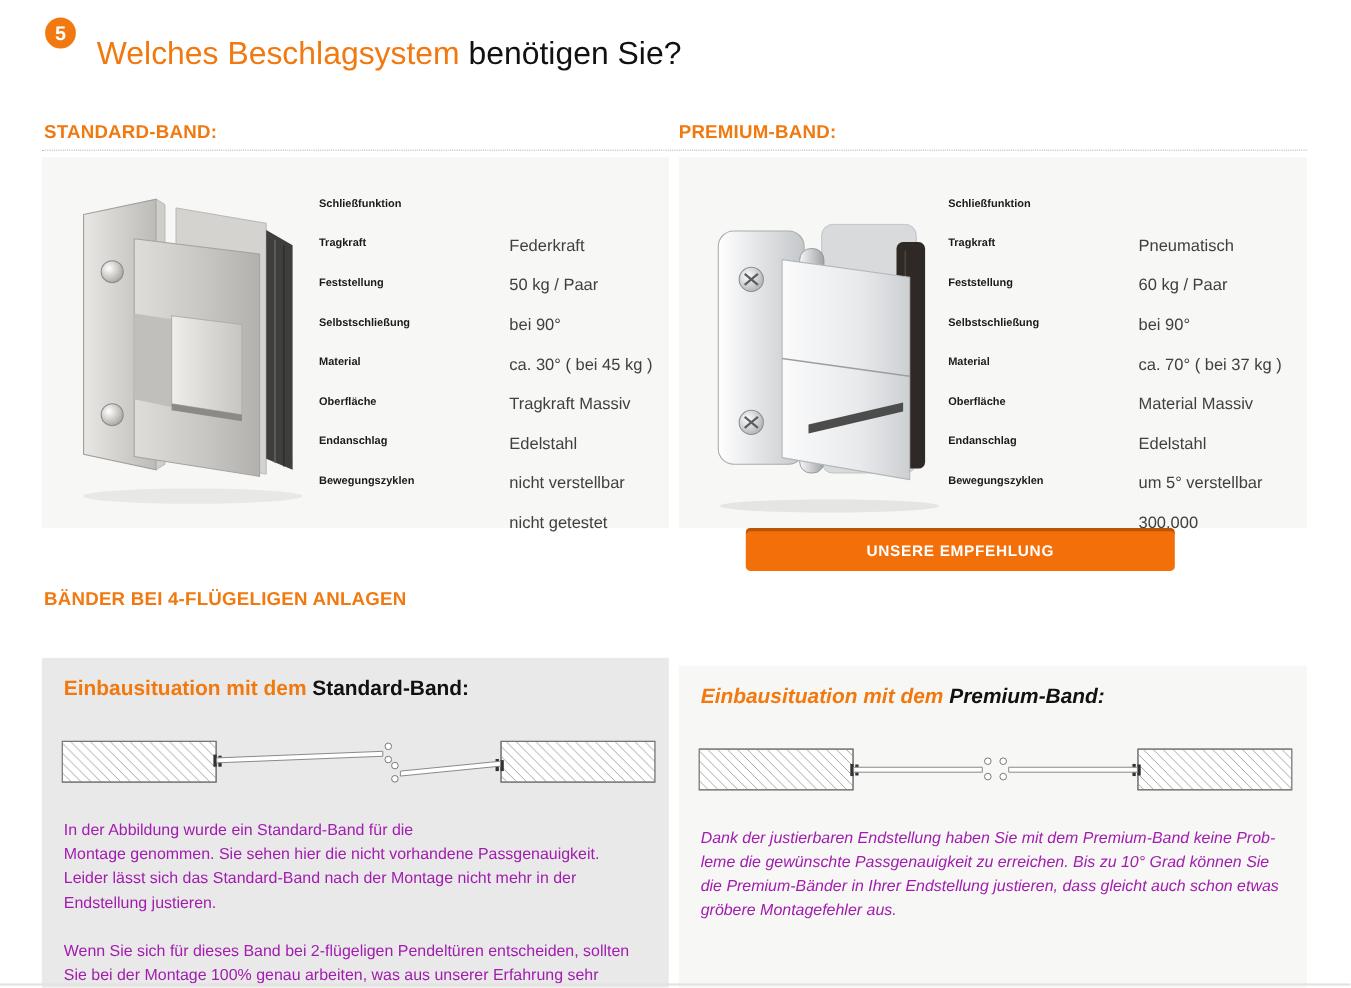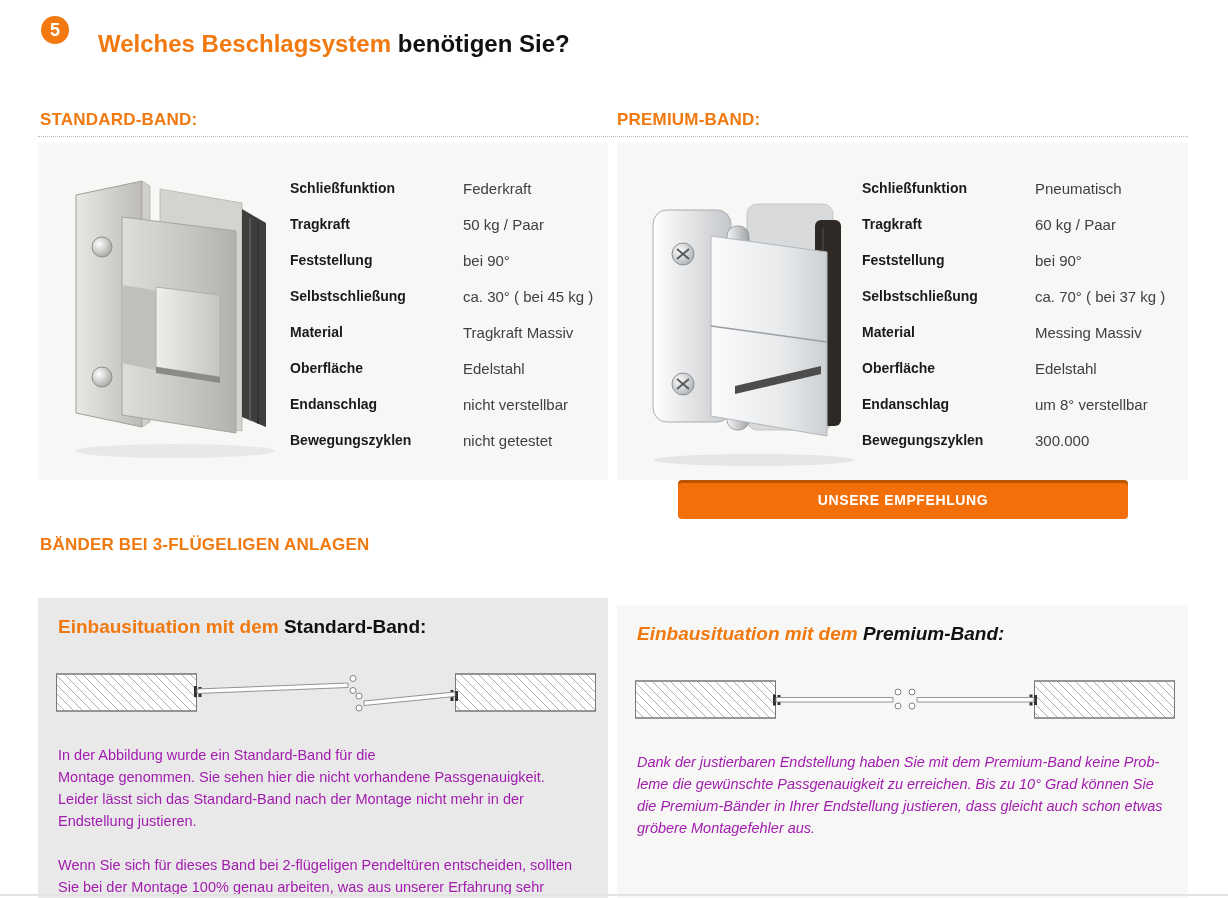--- a/index.html
+++ b/index.html
@@ -6,49 +6,49 @@
   #page{
     position:relative;width:1228px;height:898px;background:#ffffff;
     font-family:"Liberation Sans","DejaVu Sans",sans-serif;color:#1c1c1c;overflow:hidden;
   }
 
   
   .step-badge{
     position:absolute;left:41px;top:16px;width:28px;height:28px;border-radius:50%;
     background:#f1790f;color:#fff;font-weight:bold;font-size:18px;line-height:28px;text-align:center;
   }
-  .page-title{position:absolute;left:98px;top:14px;font-size:24px;font-weight:bold;color:#111;white-space:nowrap;}
+  .page-title{position:absolute;left:88px;top:14px;font-size:29px;font-weight:normal;color:#111;white-space:nowrap;}
   .accent{color:#f1790f;}
 
   
   .col-heading{position:absolute;top:110px;font-size:17px;font-weight:bold;color:#f1790f;letter-spacing:.2px;}
   .col-heading.left{left:40px;}
   .col-heading.right{left:617px;}
   .top-divider{position:absolute;left:38px;top:136px;width:1150px;border-top:1px dotted #b8b8b4;}
 
   
   .panel{position:absolute;background:#f7f7f6;}
   .panel-top-left{left:38px;top:143px;width:570px;height:337px;}
   .panel-top-right{left:617px;top:143px;width:571px;height:337px;}
   .panel-bot-left{left:38px;top:598px;width:570px;height:310px;background:#e9e9e9;}
   .panel-bot-right{left:617px;top:605px;width:571px;height:310px;background:#f7f7f6;font-style:italic;}
 
   
   .spec-table{position:absolute;top:37px;width:315px;}
   .panel-top-left .spec-table{left:252px;}
   .panel-top-right .spec-table{left:245px;}
   .spec-row{display:flex;height:36px;align-items:flex-start;}
-  .spec-label{width:173px;font-size:14px;font-weight:bold;color:#1a1a1a;flex:none;}
-  .spec-value{font-size:15px;color:#404040;white-space:nowrap;}
+  .spec-label{width:173px;font-size:10px;font-weight:bold;color:#1a1a1a;flex:none;}
+  .spec-value{font-size:15px;color:#404040;white-space:nowrap;margin-top:35px;}
 
   .hinge-img{position:absolute;}
 
   
   .recommend-btn{
-    position:absolute;left:678px;top:480px;width:450px;height:39px;border:none;cursor:pointer;
+    position:absolute;left:678px;top:480px;width:390px;height:39px;border:none;cursor:pointer;
     background:#f26f0a;color:#ffffff;font-family:"Liberation Sans",sans-serif;
     font-size:14px;font-weight:bold;letter-spacing:.6px;border-radius:4px;
     box-shadow:inset 0 3px 0 rgba(80,40,0,.35);
   }
 
   
   .section-heading{position:absolute;left:40px;top:535px;font-size:17px;font-weight:bold;color:#f1790f;letter-spacing:.2px;}
   .panel-heading{position:absolute;left:20px;top:18px;font-size:19px;font-weight:bold;color:#111;white-space:nowrap;}
   .diagram{position:absolute;left:18px;top:68px;}
   .panel-text{position:absolute;left:20px;top:146px;width:545px;font-size:14.5px;line-height:22px;color:#a21caf;}
@@ -200,40 +200,40 @@
       <div class="spec-row">
           <span class="spec-label">Feststellung</span>
           <span class="spec-value">bei 90°</span>
         </div>
       <div class="spec-row">
           <span class="spec-label">Selbstschließung</span>
           <span class="spec-value">ca. 70° ( bei 37 kg )</span>
         </div>
       <div class="spec-row">
           <span class="spec-label">Material</span>
-          <span class="spec-value">Messing Massiv</span>
+          <span class="spec-value">Material Massiv</span>
         </div>
       <div class="spec-row">
           <span class="spec-label">Oberfläche</span>
           <span class="spec-value">Edelstahl</span>
         </div>
       <div class="spec-row">
           <span class="spec-label">Endanschlag</span>
-          <span class="spec-value">um 8° verstellbar</span>
+          <span class="spec-value">um 5° verstellbar</span>
         </div>
       <div class="spec-row">
           <span class="spec-label">Bewegungszyklen</span>
           <span class="spec-value">300.000</span>
         </div>
     </div>
   </section>
 
   <button class="recommend-btn">UNSERE EMPFEHLUNG</button>
 
-  <h2 class="section-heading" style="margin:0;">BÄNDER BEI 3-FLÜGELIGEN ANLAGEN</h2>
+  <h2 class="section-heading" style="margin:0;">BÄNDER BEI 4-FLÜGELIGEN ANLAGEN</h2>
 
   <section class="panel panel-bot-left">
     <h3 class="panel-heading" style="margin:0;"><span class="accent">Einbausituation mit dem </span><span>Standard-Band:</span></h3>
     <svg class="diagram" width="540" height="56" viewBox="0 0 540 56">
       <defs>
         <pattern id="hatchA" patternUnits="userSpaceOnUse" width="9" height="9">
           <path d="M0,0 L9,9" stroke="#9a9a9a" stroke-width=".8"></path>
         </pattern>
       </defs>
       <rect x="0.5" y="8" width="140" height="37" fill="#ffffff" stroke="#777" stroke-width="1"></rect>

